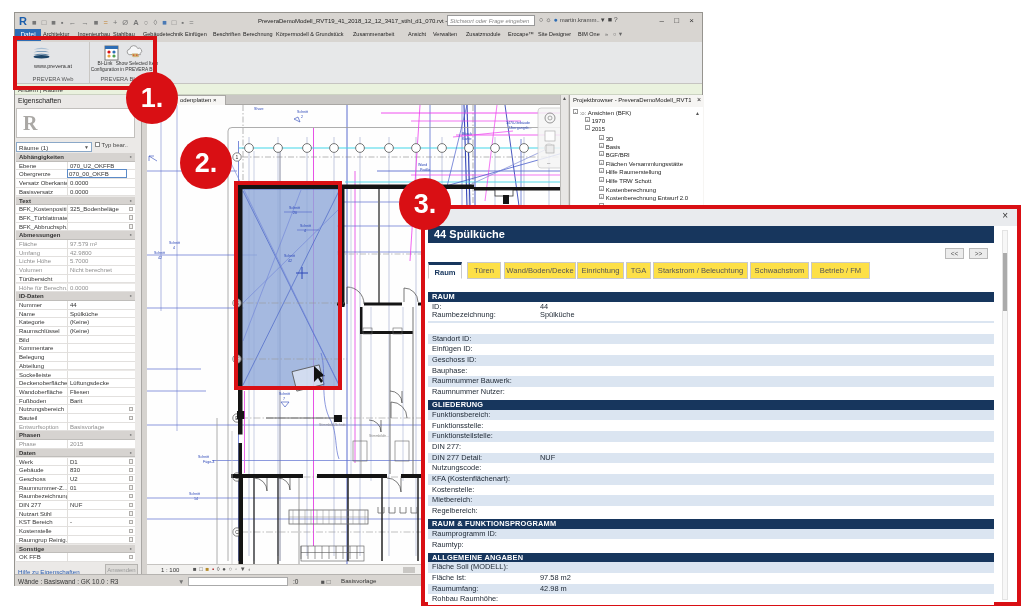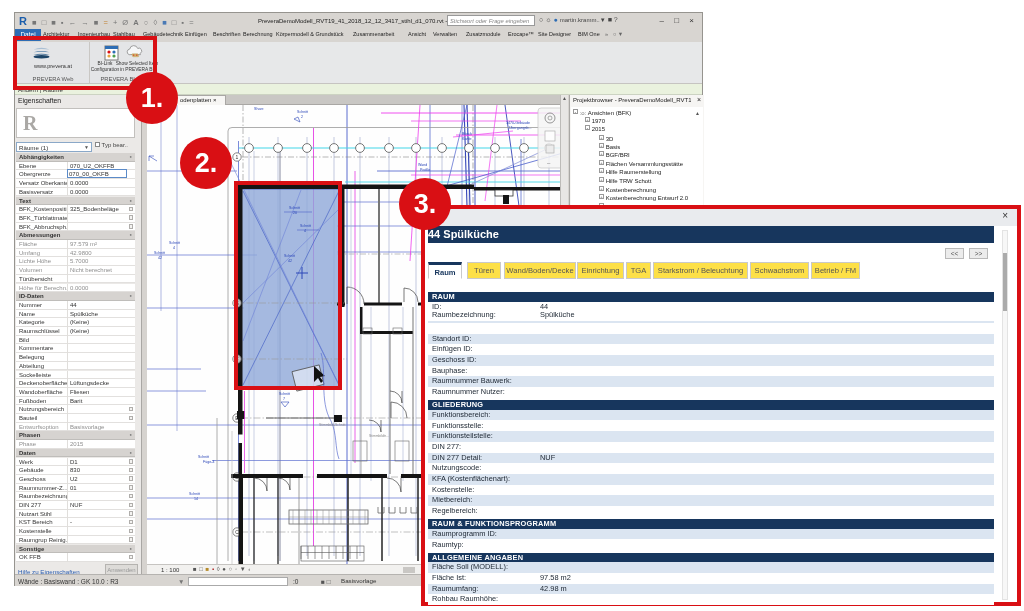--- a/index.html
+++ b/index.html
@@ -39,21 +39,21 @@
 #statusbar { position:absolute; left:0; top:561px; width:100%; height:12px; background:#d8d5d1; border-top:1px solid #b5b3b0; font-size:6.5px; color:#333; }
 
 #browser { position:absolute; left:554px; top:82px; width:135px; height:479px; background:#f6f5f3; border-left:1px solid #a9a7a4; font-size:6px; color:#222; }
 #browinner { position:absolute; left:1px; top:12px; right:1px; bottom:1px; background:#fff; }
 .brow { position:absolute; white-space:nowrap; }
 .twk { display:inline-block; width:5px; height:5px; border:1px solid #999; background:#fff; color:#555; font-size:4px; line-height:3px; text-align:center; vertical-align:0.5px; overflow:hidden; }
 
 #dlg { position:absolute; left:421px; top:205px; width:600px; height:401px; background:#fff; border:4px solid #d90f14; }
 #dlgstrip { position:absolute; left:0; top:0; width:100%; height:17px; background:#e9ebee; }
 #dlgx { position:absolute; right:9px; top:1px; font-size:10px; color:#333; }
-#dlgnavy { position:absolute; left:3px; top:17px; width:566px; height:17px; background:#17365d; color:#fff; font-size:11px; font-weight:bold; line-height:17px; }
+#dlgnavy { position:absolute; left:3px; top:17px; width:566px; height:17px; background:#17365d; color:#fff; font-size:11px; font-weight:bold; line-height:17px; padding-left:6px; }
 .navbtn { position:absolute; top:39px; width:19px; height:11px; background:#ececec; border:1px solid #b9b9b9; color:#555; font-size:6.5px; text-align:center; line-height:9px; }
 .dtab { position:absolute; top:53px; height:17px; background:#fde047; border:1px solid #c9c9c9; color:#555; font-size:7.6px; line-height:15px; text-align:center; white-space:nowrap; }
 .dtabactive { background:#fff; border-top:3px solid #17365d; border-bottom:1px solid #fff; color:#17365d; font-weight:bold; z-index:2; }
 .dsec { position:absolute; left:3px; width:566px; height:9.5px; background:#17365d; color:#fff; font-size:7.4px; font-weight:bold; line-height:9.5px; padding-left:4px; letter-spacing:0.2px; }
 .drow { position:absolute; left:3px; width:566px; height:10.7px; font-size:7.4px; color:#1a2430; line-height:10.7px; padding-left:4px; background:#fff; }
 .drowb { background:#dbe5f1; }
 .dval { position:absolute; left:112px; top:0; }
 #dscroll { position:absolute; right:9px; top:21px; width:6px; height:370px; background:#f7f7f7; border:1px solid #e3e3e3; }
 #dthumb { position:absolute; left:0px; top:22px; width:4px; height:58px; background:#ababab; }
 
@@ -659,21 +659,21 @@
   <div id="dlgnavy">44 Spülküche</div>
   <div class="navbtn" style="left:520px;">&lt;&lt;</div>
   <div class="navbtn" style="left:544px;">&gt;&gt;</div>
   <div class="dtab dtabactive" style="left:3px;width:34px;">Raum</div>
   <div class="dtab" style="left:42px;width:34px;">Türen</div>
   <div class="dtab" style="left:79px;width:72px;">Wand/Boden/Decke</div>
   <div class="dtab" style="left:152px;width:47px;">Einrichtung</div>
   <div class="dtab" style="left:201px;width:25px;">TGA</div>
   <div class="dtab" style="left:228px;width:95px;">Starkstrom / Beleuchtung</div>
   <div class="dtab" style="left:325px;width:59px;">Schwachstrom</div>
-  <div class="dtab" style="left:386px;width:49px;">Betrieb / FM</div>
+  <div class="dtab" style="left:386px;width:59px;">Betrieb / FM</div>
   <div id="dlgtable">
         <div class="dsec" style="top:83.0px;">RAUM</div>
   <div class="drow" style="top:92.5px;">ID:<span class="dval">44</span></div>
   <div class="drow drowb" style="top:103.2px;">Raumnummer martin.:</div>
   <div class="drow" style="top:101px;">Raumbezeichnung:<span class="dval">Spülküche</span></div>
   <div class="drow drowb" style="top:124.6px;">Standort ID:</div>
   <div class="drow" style="top:135.3px;">Einfügen ID:</div>
   <div class="drow drowb" style="top:146.0px;">Geschoss ID:</div>
   <div class="drow" style="top:156.7px;">Bauphase:</div>
   <div class="drow drowb" style="top:167.4px;">Raumnummer Bauwerk:</div>

